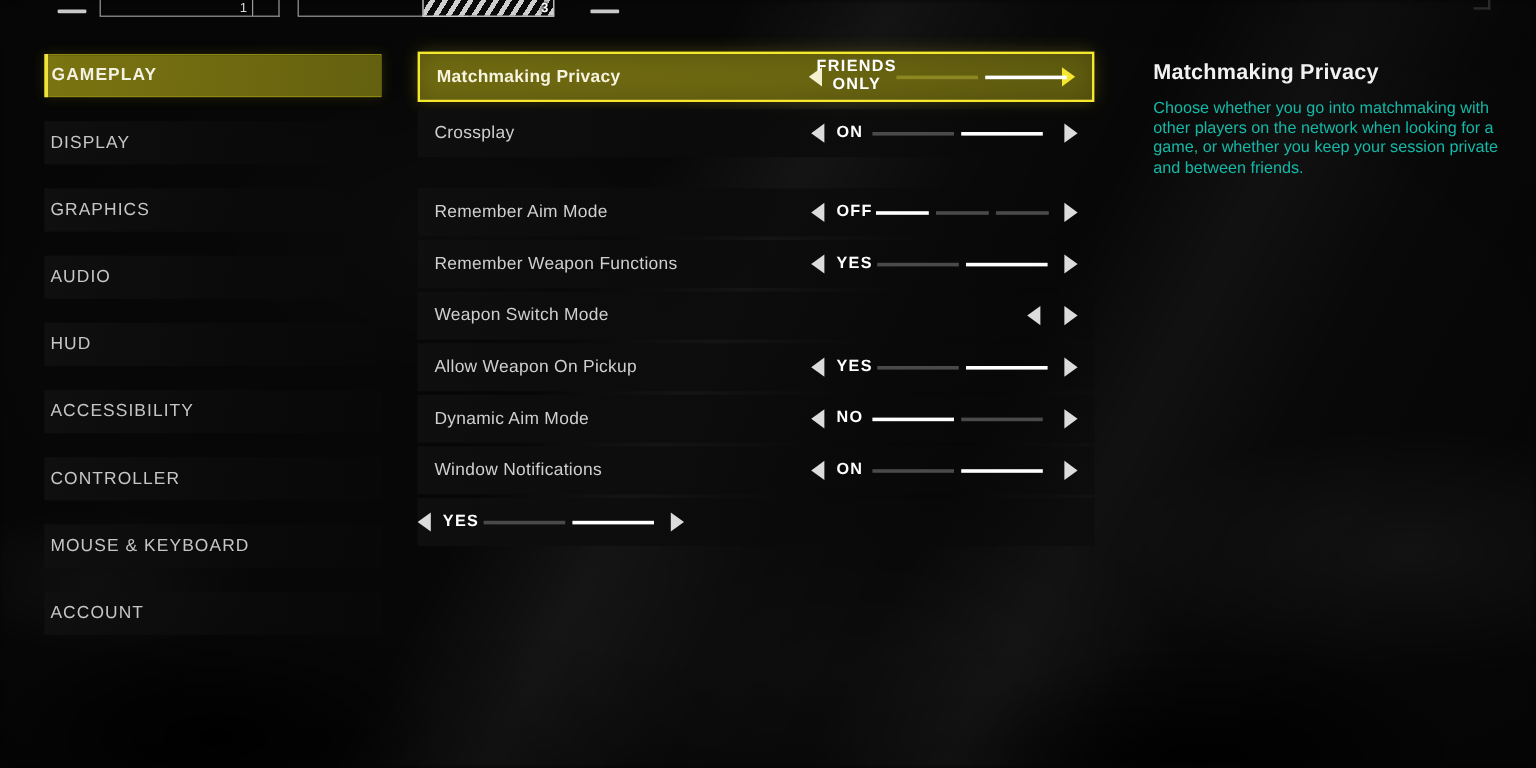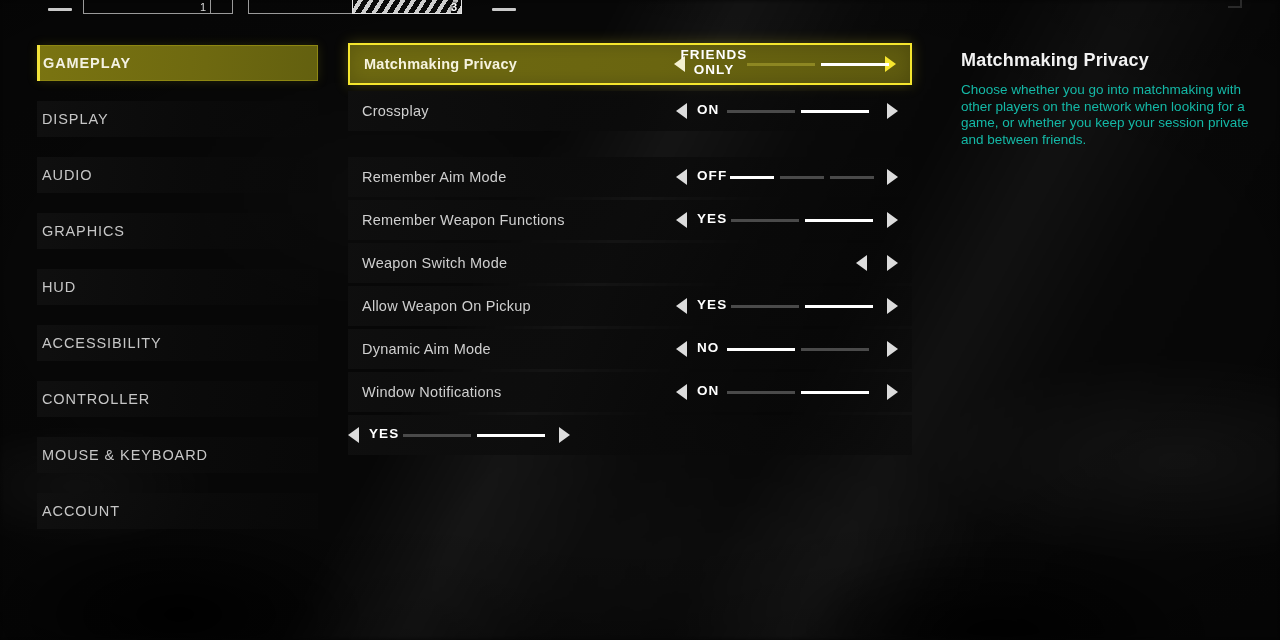--- a/index.html
+++ b/index.html
@@ -293,24 +293,24 @@
   </div>
 
   <nav class="sidebar">
     <div class="side-item active">
       <span class="side-label">GAMEPLAY</span>
     </div>
     <div class="side-item">
       <span class="side-label">DISPLAY</span>
     </div>
     <div class="side-item">
+      <span class="side-label">GRAPHICS</span>
+    </div>
+    <div class="side-item">
       <span class="side-label">AUDIO</span>
-    </div>
-    <div class="side-item">
-      <span class="side-label">GRAPHICS</span>
     </div>
     <div class="side-item">
       <span class="side-label">HUD</span>
     </div>
     <div class="side-item">
       <span class="side-label">ACCESSIBILITY</span>
     </div>
     <div class="side-item">
       <span class="side-label">CONTROLLER</span>
     </div>

